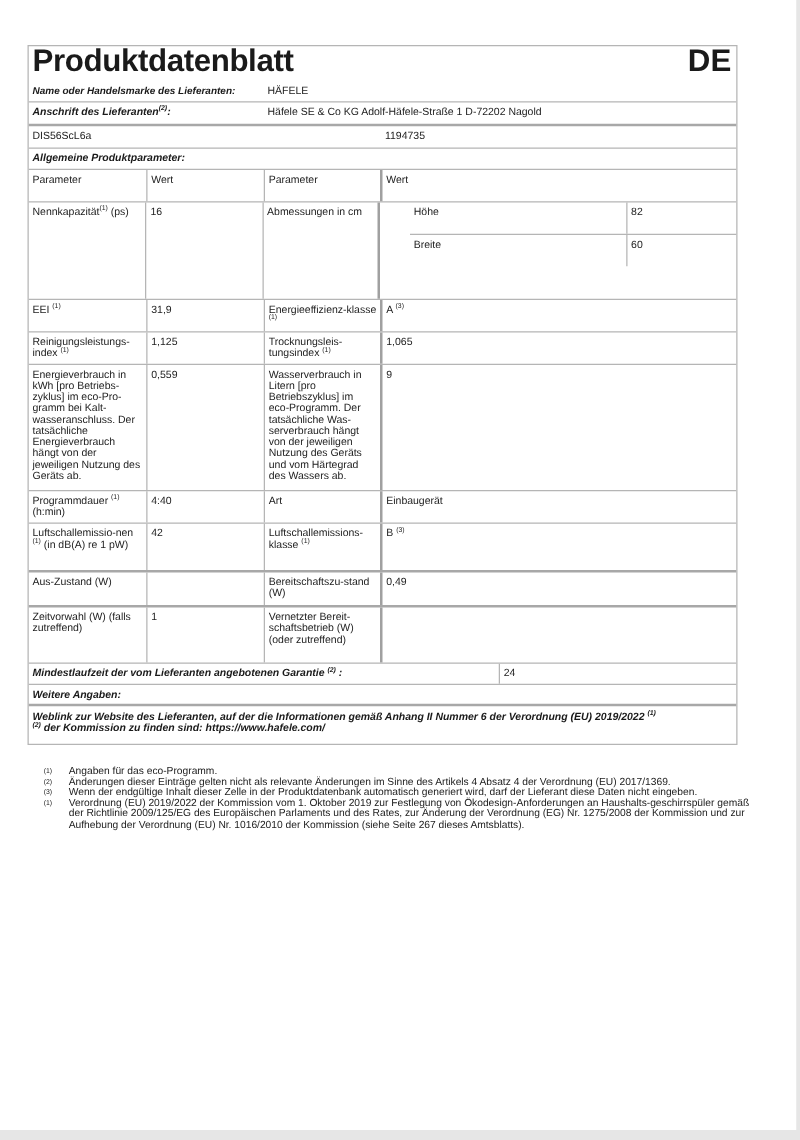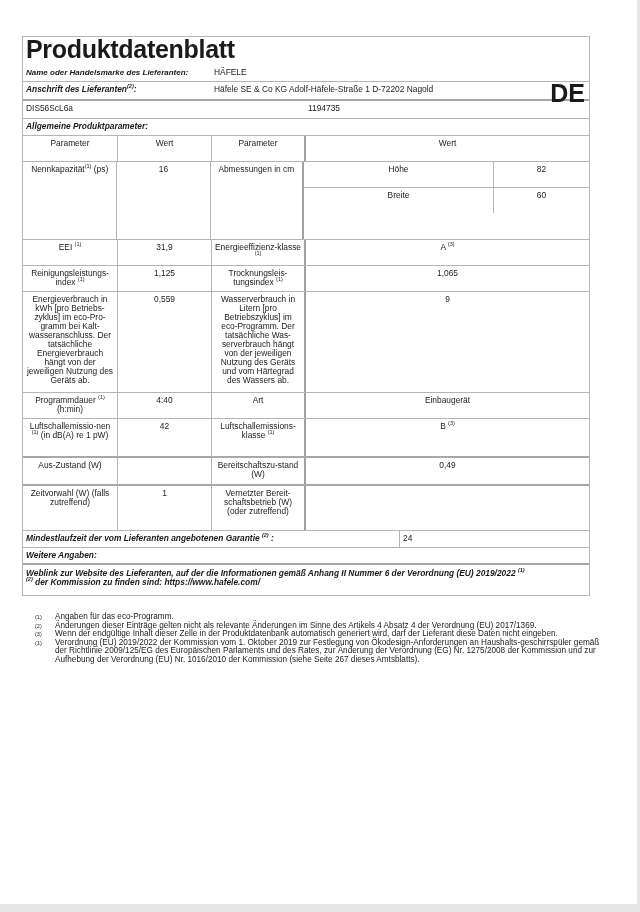--- a/index.html
+++ b/index.html
@@ -2,36 +2,36 @@
 <html><head>
 <meta charset="utf-8">
 <style>
   html,body{margin:0;padding:0;}
   body{width:640px;height:912px;background:#e6e6e6;position:relative;overflow:hidden;
        font-family:"Liberation Sans",sans-serif;color:#222;}
   .page{position:absolute;left:0;top:0;width:637px;height:904px;background:#fff;}
   .sheet{position:absolute;left:22px;top:36px;width:566px;border:1px solid #b5b5b5;}
   .title-row{position:relative;height:28px;}
   .title{position:absolute;left:3px;top:-2px;font-size:25px;font-weight:bold;letter-spacing:-0.3px;color:#1a1a1a;}
-  .lang{position:absolute;right:4px;top:-2px;font-size:25px;font-weight:bold;color:#1a1a1a;margin-top:44px;}
+  .lang{position:absolute;right:4px;top:-2px;font-size:25px;font-weight:bold;color:#1a1a1a;}
   .subtitle{font-size:10px;font-weight:bold;padding:1px 3px 2px;border-bottom:1px solid #b5b5b5;color:#1a1a1a;}
   .row{display:flex;border-bottom:1px solid #b5b5b5;font-size:8.4px;line-height:9px;}
   .row:last-child{border-bottom:none;}
   .cell{padding:3px 3px;box-sizing:border-box;}
   .b{font-weight:bold;color:#1a1a1a;font-style:italic;}
   .sup{font-size:5.5px;vertical-align:super;line-height:0;}
   .vl{border-left:1px solid #b5b5b5;}
   .vl2{border-left:2px solid #a0a0a0;}
-  .grid{display:flex;border-bottom:1px solid #b5b5b5;font-size:8.4px;line-height:9px;text-align:center;}
+  .grid{display:flex;border-bottom:1px solid #b5b5b5;font-size:8.4px;line-height:9px;}
   .c1{width:94px;}
   .c2{width:94px;}
   .c3{width:93px;}
   .c4{width:285px;}
   .dims{display:flex;flex-direction:column;width:285px;}
-  .dims .drow{display:flex;height:25px;border-bottom:1px solid #b5b5b5;}
+  .dims .drow{display:flex;height:25px;border-bottom:1px solid #b5b5b5;margin-left:24px;}
   .dims .drow:last-child{border-bottom:none;}
   .dims .dl{width:189px;padding:3px;box-sizing:border-box;}
   .dims .dv{width:96px;padding:3px;box-sizing:border-box;border-left:1px solid #b5b5b5;}
   .footnotes{position:absolute;left:35px;top:613px;width:566px;font-size:8.2px;line-height:8.6px;color:#222;}
   .fn{display:flex;}
   .fn .mk{width:20px;font-size:5.5px;padding-top:0px;flex:none;}
   .fn .tx{flex:1;}
 </style>
 </head>
 <body>

